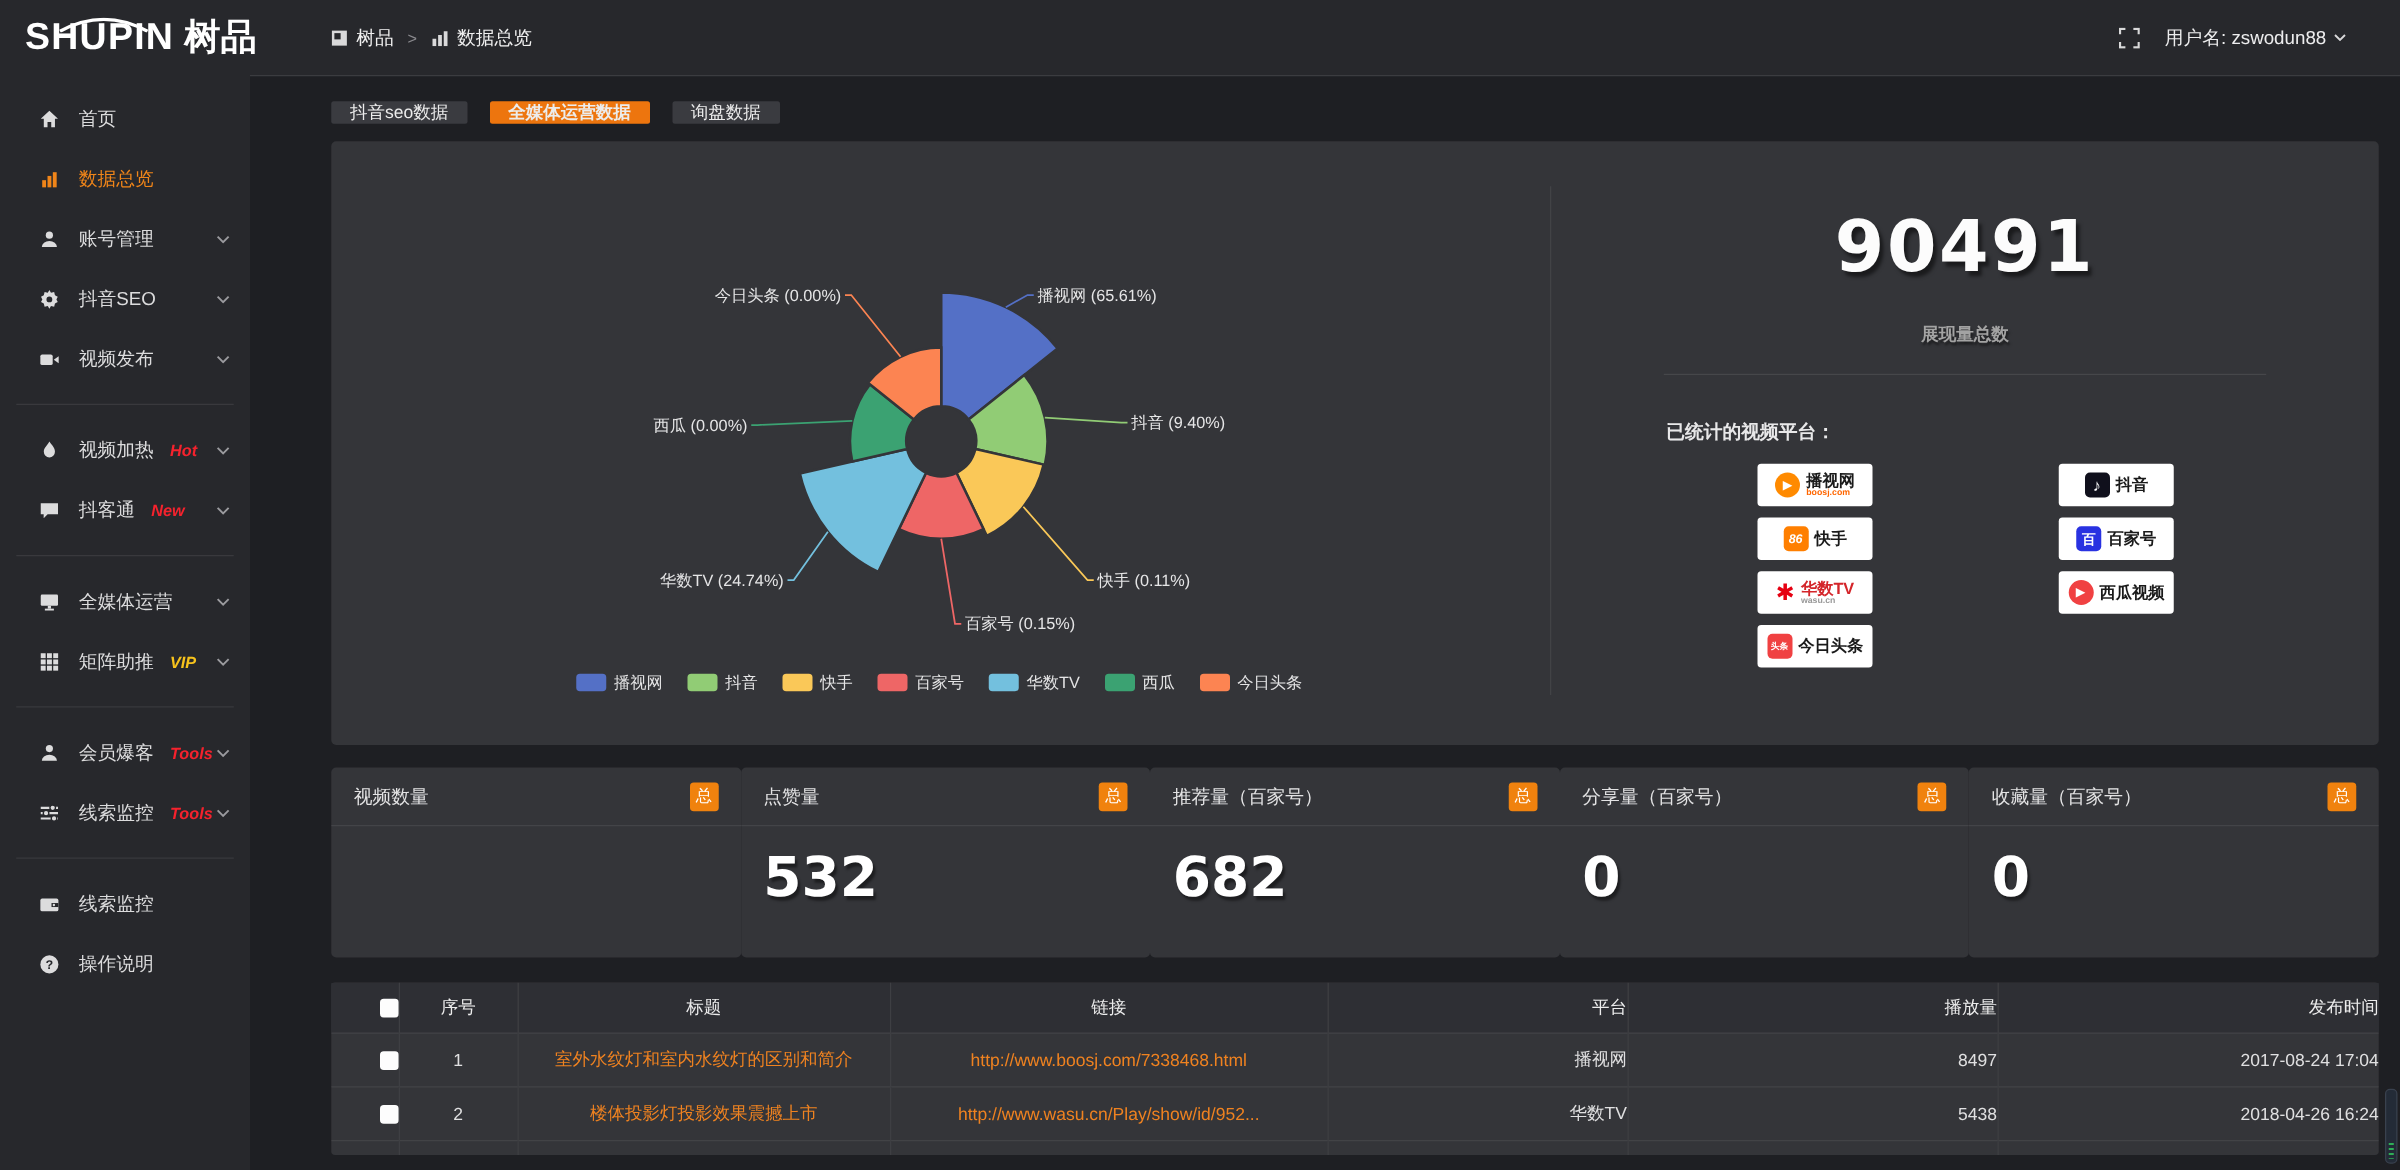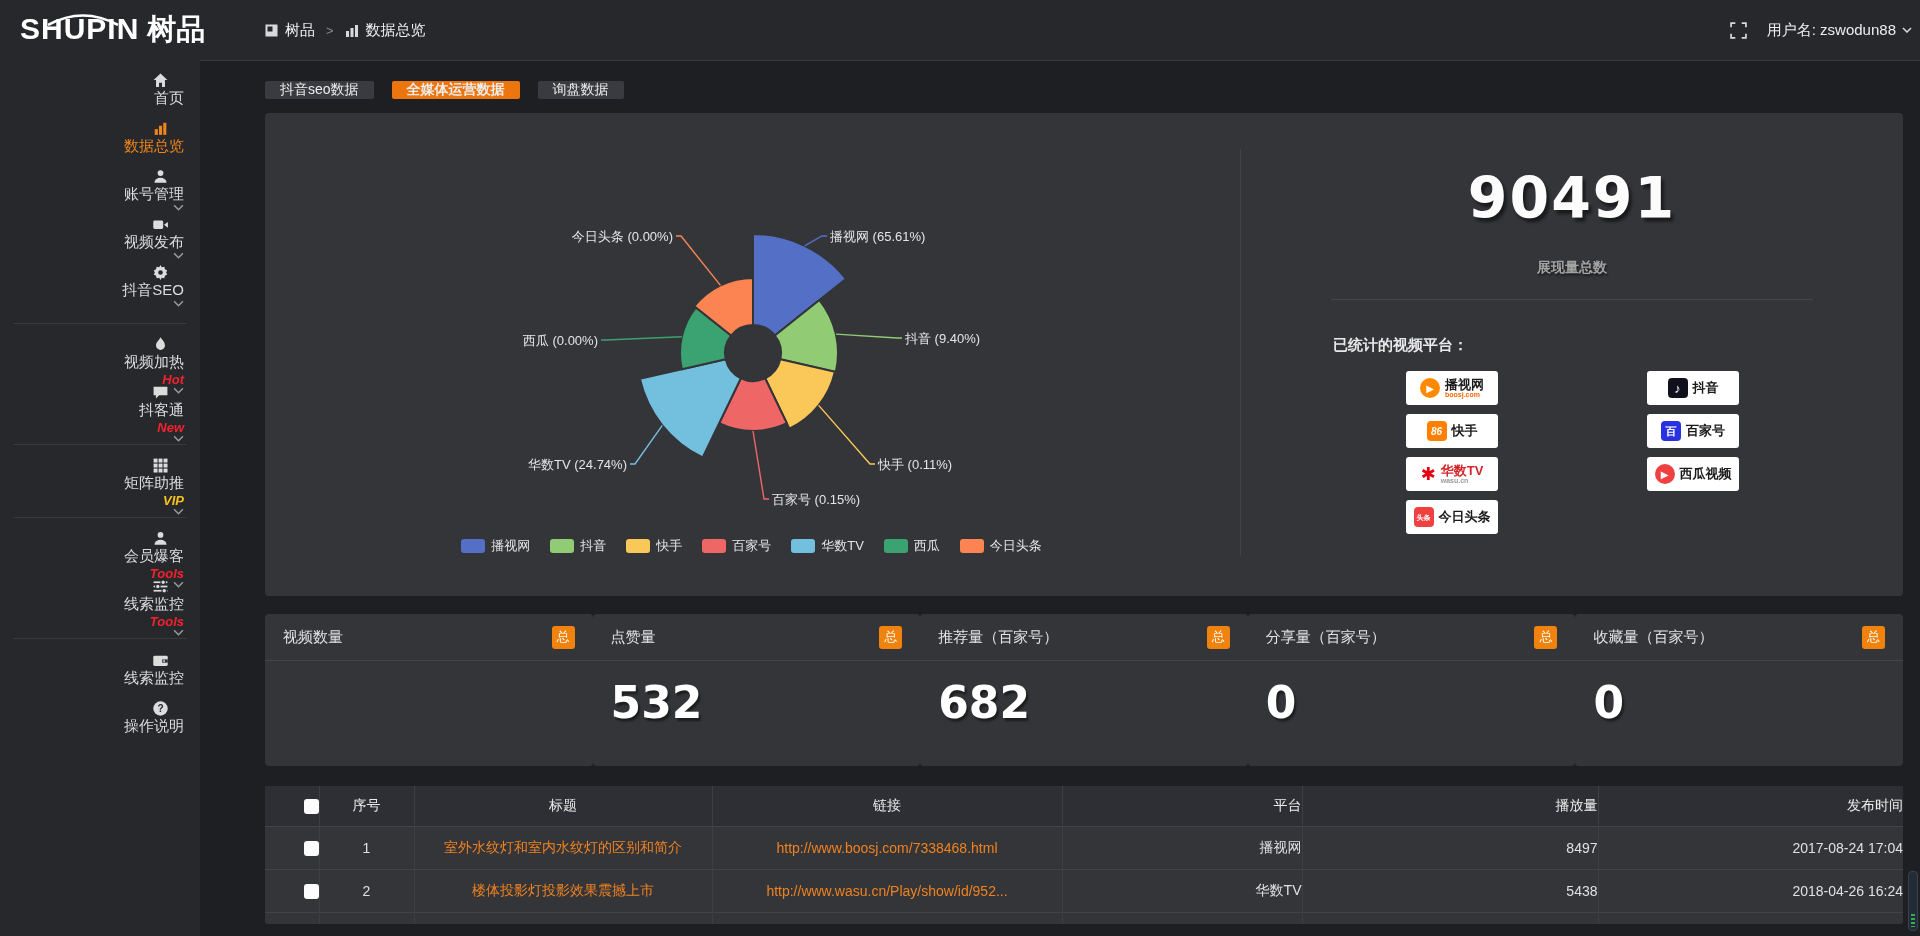--- a/index.html
+++ b/index.html
@@ -9,26 +9,26 @@
   .topbar { position:absolute; left:0; top:0; width:1920px; height:60px;
     background:#27282c; display:flex; align-items:center; z-index:5; }
   .logo { position:relative; width:235px; padding-left:20px; display:flex;
     align-items:baseline; cursor:pointer; }
   .logo-arc { position:absolute; left:46px; top:4px; }
   .logo-en { font-size:30px; font-weight:800; color:#fff; letter-spacing:1px; }
   .logo-cn { font-size:29px; font-weight:800; color:#fff; margin-left:8px; }
   .breadcrumb { display:flex; align-items:center; margin-left:30px; font-size:15px; color:#f0f0f0; }
   .crumb { display:flex; align-items:center; gap:7px; cursor:pointer; }
   .crumb-sep { color:#8a8a8e; margin:0 11px; font-size:13px; }
-  .user-area { margin-left:auto; padding-right:8px; display:flex; align-items:center; gap:20px; }
+  .user-area { margin-left:auto; padding-right:43px; display:flex; align-items:center; gap:20px; }
   .username { font-size:15px; color:#ededee; display:flex; align-items:center; gap:6px; cursor:pointer; }
   
   .sidebar { position:absolute; left:0; top:60px; bottom:0; width:200px; background:#27282c; padding-top:11px; }
-  .sb-item { display:flex; align-items:flex-end; height:48px; padding:0 16px 0 30px;
-    color:#dcdcdd; font-size:15px; cursor:pointer;flex-direction:column; }
+  .sb-item { display:flex; align-items:center; height:48px; padding:0 16px 0 30px;
+    color:#dcdcdd; font-size:15px; cursor:pointer; }
   .sb-item .icon { width:18px; height:18px; margin-right:15px; display:flex; align-items:center; justify-content:center; }
   .sb-item.active { color:#f08519; }
   .sb-badge { margin-left:13px; font-style:italic; font-weight:800; font-size:13px; }
   .sb-chevron { margin-left:auto; display:flex; }
   .sb-divider { height:1px; background:#39393d; margin:12px 13px; }
   
   .main { position:absolute; left:200px; top:60px; right:0; bottom:0;
     background:#1e1f23; border-top:1px solid #3b3c40; padding:20px 17px 0 65px; }
   .tabs { display:flex; }
   .tab { height:18px; padding:0 15px; margin-right:18px; display:flex; align-items:center;
@@ -162,44 +162,44 @@
         <span class="sb-label">账号管理</span>
         <span class="sb-chevron">
           <svg width="11" height="7" viewBox="0 0 10 6">
             <path d="M1 1l4 4 4-4" stroke="#9a9a9e" stroke-width="1.4" fill="none"></path>
           </svg>
         </span>
       </div>
       <div class="sb-item">
         <span class="icon">
           <svg width="17" height="17" viewBox="0 0 16 16">
+            <path fill-rule="evenodd" d="M8 1l1.2 2.1 2.4-.6.6 2.4 2.1 1.2-1 1.9 1 1.9-2.1 1.2-.6 2.4-2.4-.6L8 15l-1.2-2.1-2.4.6-.6-2.4L1.7 9.9l1-1.9-1-1.9 2.1-1.2.6-2.4 2.4.6z M8 10.2a2.2 2.2 0 1 0 0-4.4 2.2 2.2 0 0 0 0 4.4z" fill="currentColor"></path>
+          </svg>
+        </span>
+        <span class="sb-label">抖音SEO</span>
+        <span class="sb-chevron">
+          <svg width="11" height="7" viewBox="0 0 10 6">
+            <path d="M1 1l4 4 4-4" stroke="#9a9a9e" stroke-width="1.4" fill="none"></path>
+          </svg>
+        </span>
+      </div>
+      <div class="sb-item">
+        <span class="icon">
+          <svg width="17" height="17" viewBox="0 0 16 16">
             <rect x="1.2" y="4.3" width="9.3" height="8" rx="1.4" fill="currentColor"></rect>
             <path d="M11.3 8.3 15 5.6 V11 Z" fill="currentColor"></path>
           </svg>
         </span>
         <span class="sb-label">视频发布</span>
         <span class="sb-chevron">
           <svg width="11" height="7" viewBox="0 0 10 6">
             <path d="M1 1l4 4 4-4" stroke="#9a9a9e" stroke-width="1.4" fill="none"></path>
           </svg>
         </span>
       </div>
-      <div class="sb-item">
-        <span class="icon">
-          <svg width="17" height="17" viewBox="0 0 16 16">
-            <path fill-rule="evenodd" d="M8 1l1.2 2.1 2.4-.6.6 2.4 2.1 1.2-1 1.9 1 1.9-2.1 1.2-.6 2.4-2.4-.6L8 15l-1.2-2.1-2.4.6-.6-2.4L1.7 9.9l1-1.9-1-1.9 2.1-1.2.6-2.4 2.4.6z M8 10.2a2.2 2.2 0 1 0 0-4.4 2.2 2.2 0 0 0 0 4.4z" fill="currentColor"></path>
-          </svg>
-        </span>
-        <span class="sb-label">抖音SEO</span>
-        <span class="sb-chevron">
-          <svg width="11" height="7" viewBox="0 0 10 6">
-            <path d="M1 1l4 4 4-4" stroke="#9a9a9e" stroke-width="1.4" fill="none"></path>
-          </svg>
-        </span>
-      </div>
       <div class="sb-divider"></div>
       <div class="sb-item">
         <span class="icon">
           <svg width="17" height="17" viewBox="0 0 16 16">
             <path d="M8 1.2 C9.6 3.9 12.2 5.4 12.2 8.9 a4.2 4.2 0 0 1-8.4 0 C3.8 6 6.4 4.2 8 1.2 Z" fill="currentColor"></path>
           </svg>
         </span>
         <span class="sb-label">视频加热</span>
         <span class="sb-badge" style="color: rgb(245, 34, 45);">Hot</span>
         <span class="sb-chevron">
@@ -216,20 +216,35 @@
         </span>
         <span class="sb-label">抖客通</span>
         <span class="sb-badge" style="color: rgb(245, 34, 45);">New</span>
         <span class="sb-chevron">
           <svg width="11" height="7" viewBox="0 0 10 6">
             <path d="M1 1l4 4 4-4" stroke="#9a9a9e" stroke-width="1.4" fill="none"></path>
           </svg>
         </span>
       </div>
       <div class="sb-divider"></div>
+      <div class="sb-item">
+        <span class="icon">
+          <svg width="17" height="17" viewBox="0 0 16 16">
+            <rect x="1.5" y="2.5" width="13" height="8.4" rx="1" fill="currentColor"></rect>
+            <rect x="6.8" y="10.9" width="2.4" height="2.2" fill="currentColor"></rect>
+            <rect x="4.6" y="13.1" width="6.8" height="1.4" fill="currentColor"></rect>
+          </svg>
+        </span>
+        <span class="sb-label">全媒体运营</span>
+        <span class="sb-chevron">
+          <svg width="11" height="7" viewBox="0 0 10 6">
+            <path d="M1 1l4 4 4-4" stroke="#9a9a9e" stroke-width="1.4" fill="none"></path>
+          </svg>
+        </span>
+      </div>
       <div class="sb-item">
         <span class="icon">
           <svg width="17" height="17" viewBox="0 0 16 16">
             <g fill="currentColor">
               <rect x="1.5" y="1.5" width="3.7" height="3.7"></rect>
               <rect x="6.2" y="1.5" width="3.7" height="3.7"></rect>
               <rect x="10.9" y="1.5" width="3.7" height="3.7"></rect>
               <rect x="1.5" y="6.2" width="3.7" height="3.7"></rect>
               <rect x="6.2" y="6.2" width="3.7" height="3.7"></rect>
               <rect x="10.9" y="6.2" width="3.7" height="3.7"></rect>

